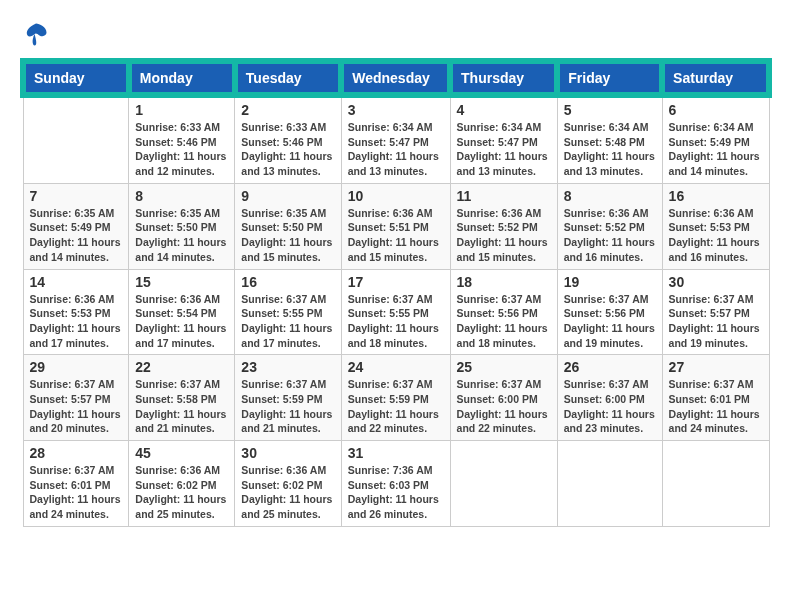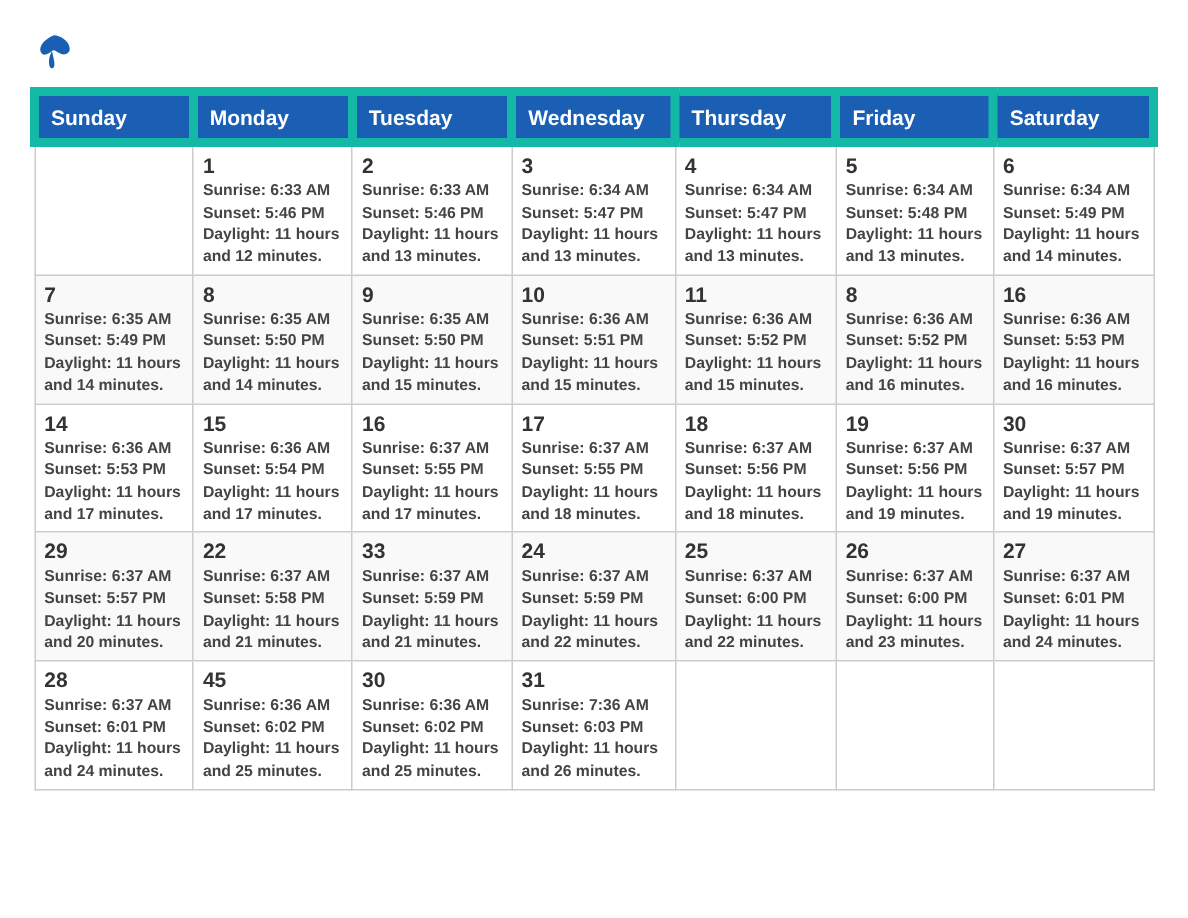--- a/index.html
+++ b/index.html
@@ -271,21 +271,21 @@
 and 20 minutes.</div>
         </td>
         <td>
           <span class="day-number">22</span>
           <div class="day-info">Sunrise: 6:37 AM
 Sunset: 5:58 PM
 Daylight: 11 hours
 and 21 minutes.</div>
         </td>
         <td>
-          <span class="day-number">33</span>
+          <span class="day-number">23</span>
           <div class="day-info">Sunrise: 6:37 AM
 Sunset: 5:59 PM
 Daylight: 11 hours
 and 21 minutes.</div>
         </td>
         <td>
           <span class="day-number">24</span>
           <div class="day-info">Sunrise: 6:37 AM
 Sunset: 5:59 PM
 Daylight: 11 hours

